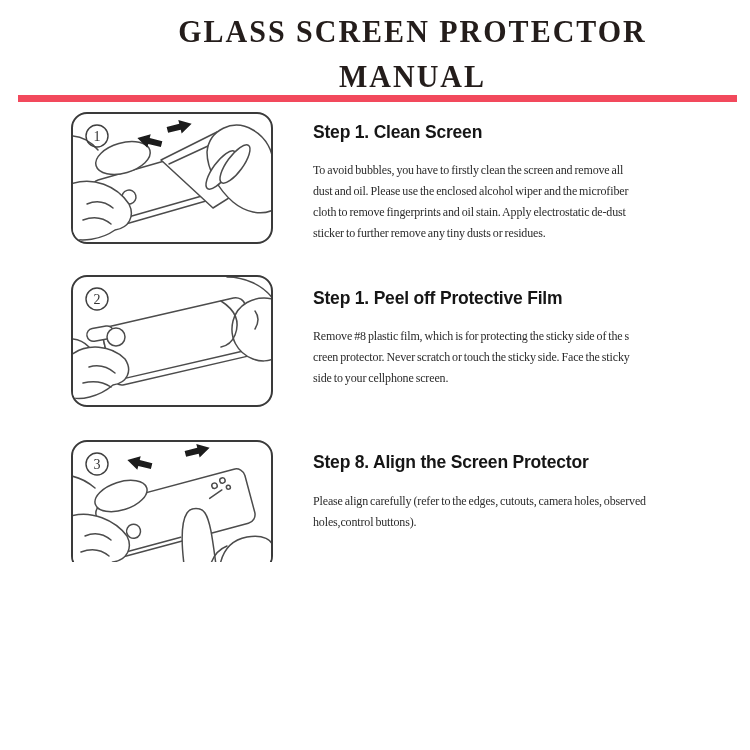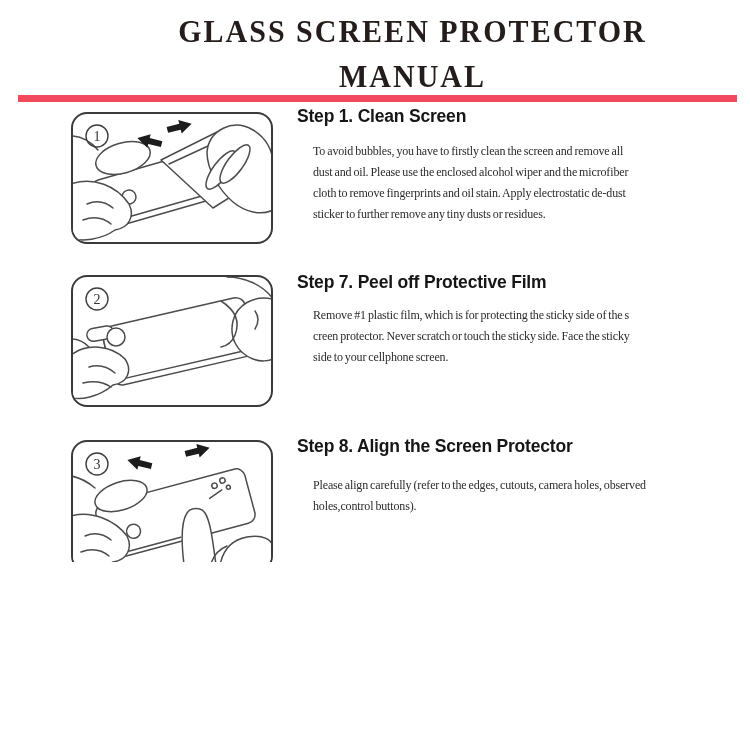--- a/index.html
+++ b/index.html
@@ -9,21 +9,21 @@
   .titles{position:absolute;left:75px;right:0;top:0;text-align:center;}
   .title{font-family:"Liberation Serif",serif;font-weight:bold;color:#241d1b;
          font-size:30px;letter-spacing:2px;line-height:1;transform:scaleY(1.08);}
   .title-1{position:absolute;left:0;right:0;top:16px;}
   .title-2{position:absolute;left:0;right:0;top:61px;}
   .divider{position:absolute;left:18px;top:95px;width:719px;height:7px;background:#f2495c;}
   
   .step{position:absolute;left:0;width:750px;}
   .illus{position:absolute;left:71px;top:0;margin:0;width:202px;height:132px;}
   .txt{position:absolute;left:297px;width:448px;}
-  .step h2{margin:0;font-family:"Liberation Sans",sans-serif;font-weight:bold;
+  .step h2{margin:16px;font-family:"Liberation Sans",sans-serif;font-weight:bold;
            font-size:17.5px;line-height:24px;color:#161616;letter-spacing:-0.2px;}
   .step p{margin:16px;font-family:"Liberation Serif",serif;font-size:12px;
           line-height:21px;color:#2b2b2b;white-space:pre-line;
           letter-spacing:-0.15px;word-spacing:-0.8px;}
   .s1{top:112px}.s1 .txt{top:-8px}.s1 p{margin-top:13px}
   .s2{top:275px}.s2 .txt{top:-5px}.s2 p{margin-top:11px}
   .s3{top:440px}.s3 .txt{top:-6px}.s3 p{margin-top:17px}
   .s4{top:595px}.s4 .txt{top:-3px}.s4 p{margin-top:9px}
   
   svg .ln{fill:none;stroke:#4c4c4c;stroke-width:1.5;stroke-linecap:round;stroke-linejoin:round;}
@@ -120,22 +120,22 @@
             <path class="fl" d="M202,24 C182,20 166,30 162,46 C158,62 166,78 182,84 C190,87 198,86 202,84 Z"></path>
             <path class="ln" d="M150,26 Q172,40 164,60 Q160,70 150,72"></path>
             <path class="ln" d="M184,54 Q190,44 184,36"></path>
           </g>
         </g>
         <circle class="badge" cx="26" cy="24" r="11"></circle>
         <text class="num" x="26" y="29" text-anchor="middle">2</text>
       </svg>
     </figure>
     <div class="txt">
-      <h2>Step 7. Peel off Protective Film</h2>
-      <p>Remove #1 plastic film, which is for protecting the sticky side of the s
+      <h2>Step 1. Peel off Protective Film</h2>
+      <p>Remove #8 plastic film, which is for protecting the sticky side of the s
 creen protector. Never scratch or touch the sticky side. Face the sticky
 side to your cellphone screen.</p>
     </div>
   </section>
 
   <section class="step s3">
     <figure class="illus">
       <svg width="202" height="132" viewBox="0 0 202 132">
         <defs>
             <clipPath id="c3">

